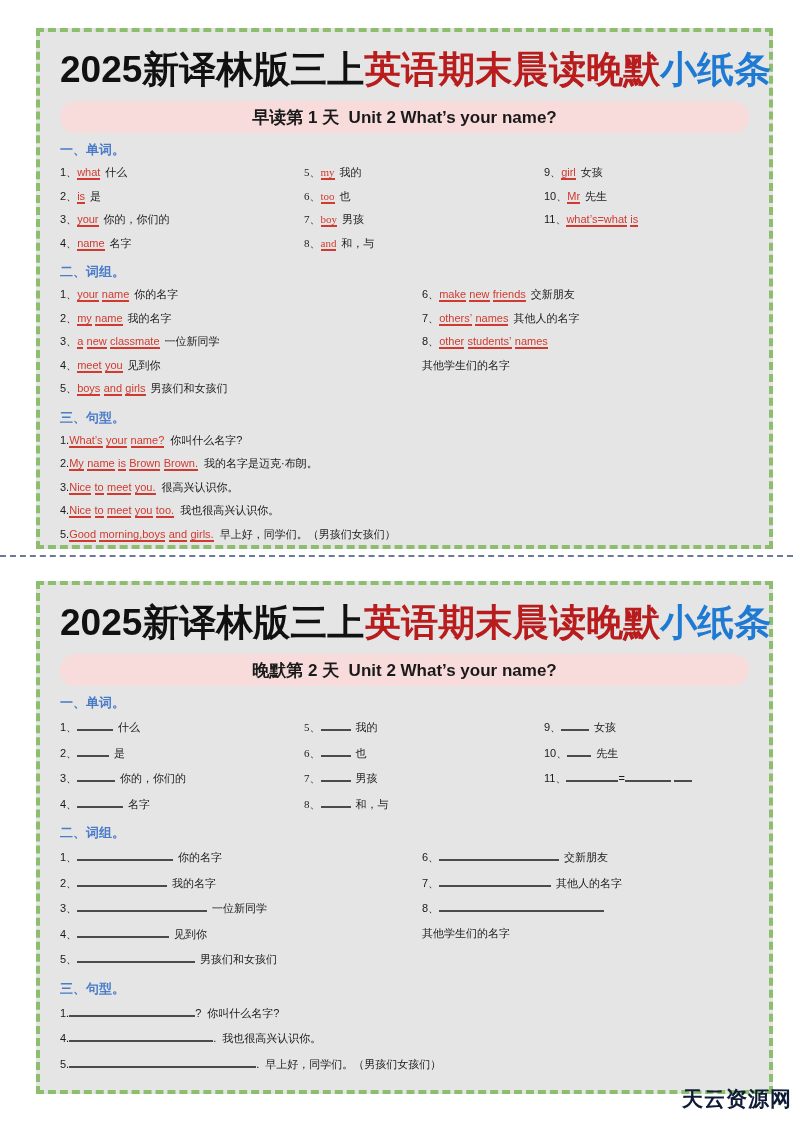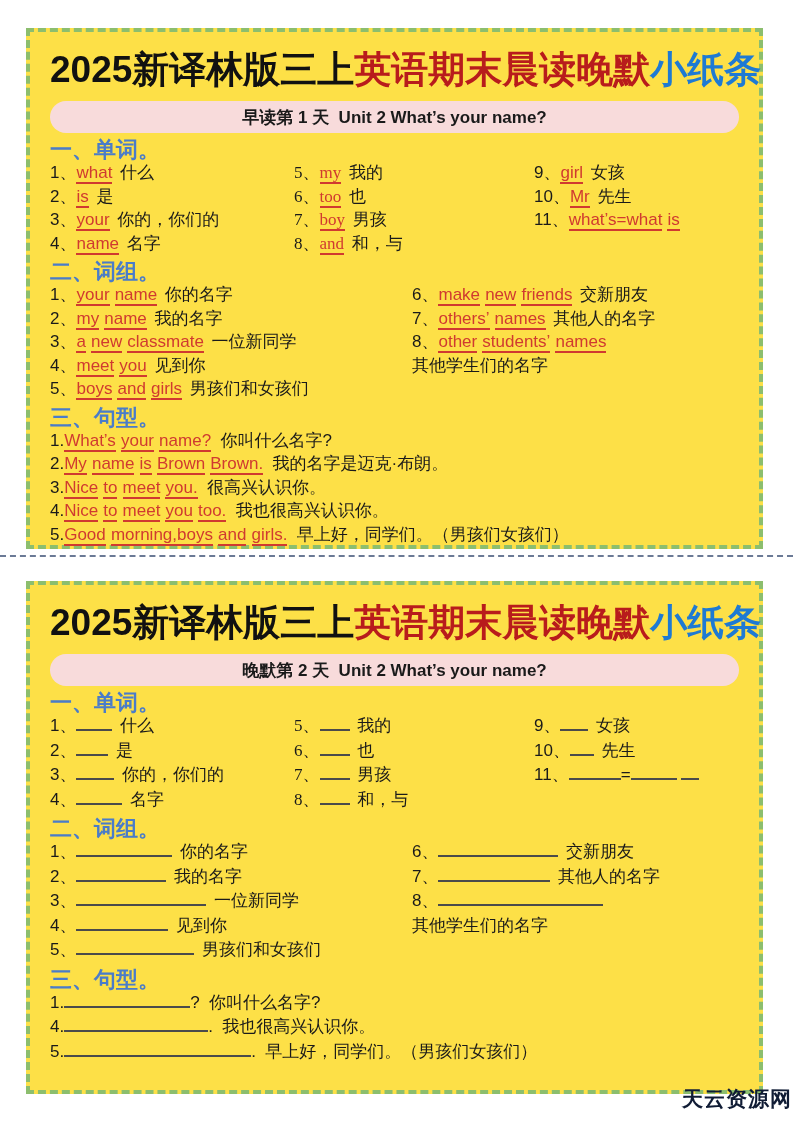--- a/index.html
+++ b/index.html
@@ -1,45 +1,45 @@
 <!DOCTYPE html>
 <html style="--green: #8cbe6e; --cut: #6b7a96; --pink: #f8dbdb; --hblue: #4a7cc9; --red: #d03a30; --navy: #101c35;"><head>
 <meta charset="utf-8">
 <style>
   html,body { margin:0; padding:0; background:#ffffff; }
   .page {
     position:relative; width:793px; height:1122px; background:#fff;
     font-family:"Liberation Sans","DejaVu Sans",sans-serif; color:#1a1a1a; overflow:hidden;
   }
   .card {
-    position:absolute; left:26px; width:737px; box-sizing:border-box;
-    border:4px dashed var(--green,#8cbe6e); background:#fde047; padding:0 20px;
+    position:absolute; left:36px; width:737px; box-sizing:border-box;
+    border:4px dashed var(--green,#8cbe6e); background:#e5e5e5; padding:0 20px;
   }
   .card1 { top:28px;  height:521px; }
   .card2 { top:581px; height:513px; }
   .cut-line {
     position:absolute; top:555px; left:0; width:793px; height:0;
     border-top:2px dashed var(--cut,#6b7a96);
   }
   .card-title {
     margin-top:16px; font-weight:bold; font-size:37px; line-height:1.2;
     white-space:nowrap; text-align:center; letter-spacing:0;
   }
   .banner {
     margin-top:9px; background:var(--pink,#f8dbdb); font-weight:bold; font-size:17px;
     text-align:center; padding:5px 0 4px 0; white-space:pre;border-radius:16px;
   }
   .section-heading {
-    color:var(--hblue,#4a7cc9); font-weight:bold; font-size:22px;
+    color:var(--hblue,#4a7cc9); font-weight:bold; font-size:13px;
     line-height:23px; margin-top:5px;
   }
   .grid { display:flex; align-items:flex-start; }
   .col-w0 { width:244px; } .col-w1 { width:240px;font-family:Liberation Serif, serif; } .col-w2 { flex:1; }
   .col-p0 { width:362px; } .col-p1 { flex:1; }
-  .item { font-size:17px; line-height:23.5px; white-space:nowrap; }
+  .item { font-size:11px; line-height:23.5px; white-space:nowrap; }
   .card2 .item { line-height:24.5px; }
   .num { color:#1a1a1a; }
   .word { color:var(--red,#d03a30); border-bottom:2px solid var(--red,#d03a30); padding-bottom:0px; }
   .word + .word { margin-left:0.3em; }
   .zh { margin-left:0.45em; }
   .sent .zh { margin-left:0.55em; }
   .blank {
     display:inline-block; height:15px; border-bottom:2px solid #4b4b4b;
     vertical-align:baseline;
   }

